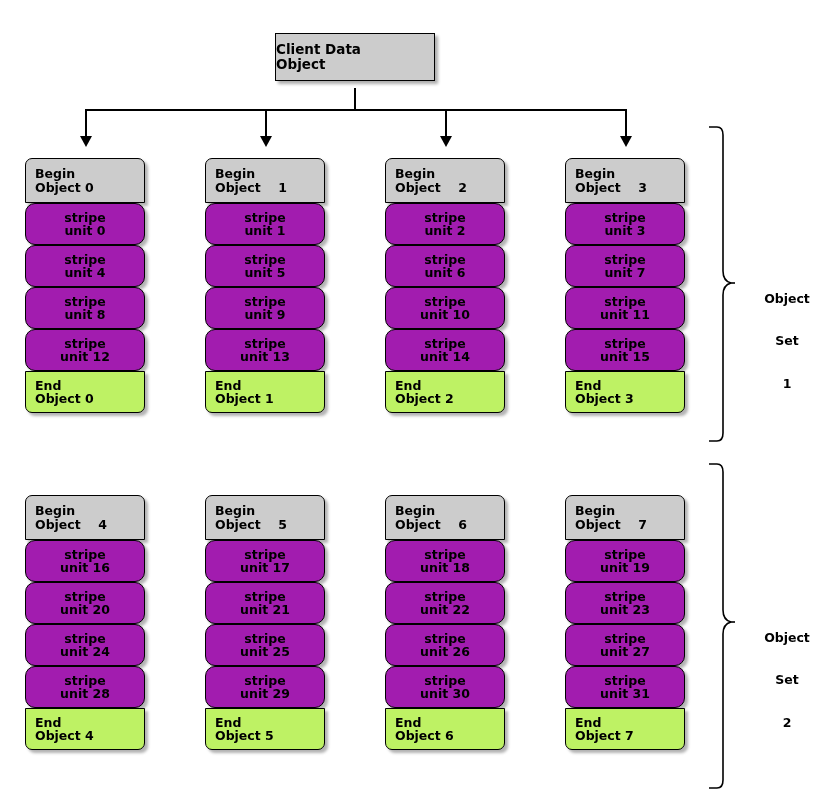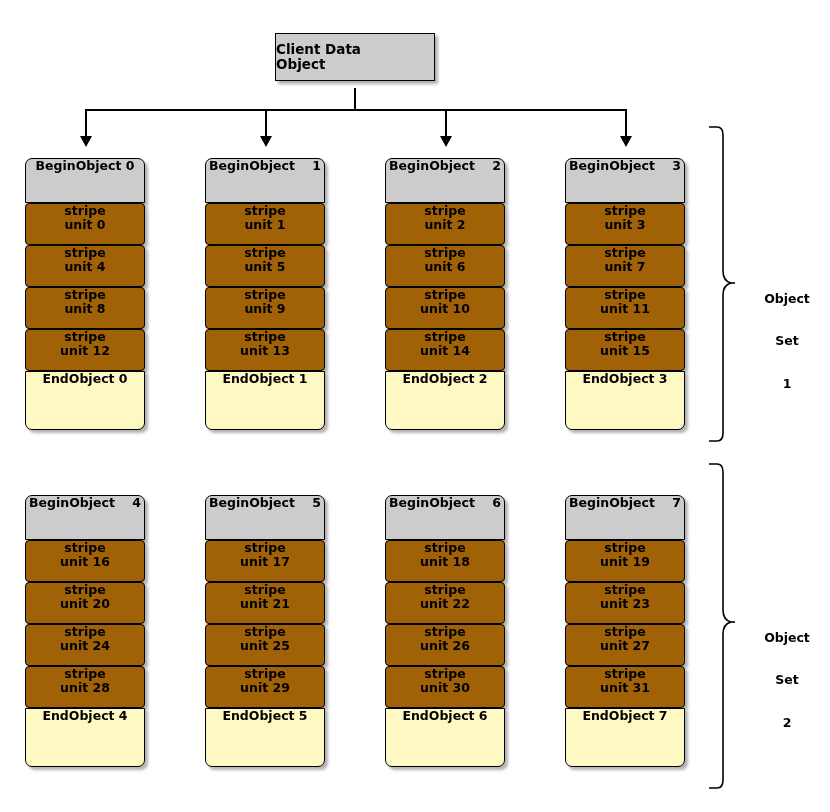--- a/index.html
+++ b/index.html
@@ -61,41 +61,41 @@
   
   .obj-col {
     position: absolute;
     width: 120px;
   }
   .cell {
     box-sizing: border-box;
     border: 1.6px solid #000000;
     box-shadow: 3px 3px 3px rgba(0,0,0,0.30);
     display: flex;
-    flex-direction: row;
+    flex-direction: column;
     justify-content: center;
     height: 42px;
     padding: 0 9px;
     line-height: 1.08;
     margin-bottom: 0px;
   }
   .cell-begin {
     background: #cccccc;
     border-radius: 7px 7px 0 0;
     height: 45px;
   }
   .cell-stripe {
-    background: #a16207;
-    border-radius: 4px;
+    background: #a21caf;
+    border-radius: 10px;
     border-top-width: 1.6px;
   }
   .cell-end {
-    background: #fef9c3;
+    background: #bef264;
     border-radius: 0 0 7px 7px;
-    height: 59px;
+    height: 42px;
   }
   .txt {
     font-size: 12.5px;
     font-weight: bold;
     color: #000000;
     white-space: pre;
   }
   .cell-begin .txt, .cell-end .txt { text-align: left; }
   .cell-stripe .txt { text-align: center; }
 

